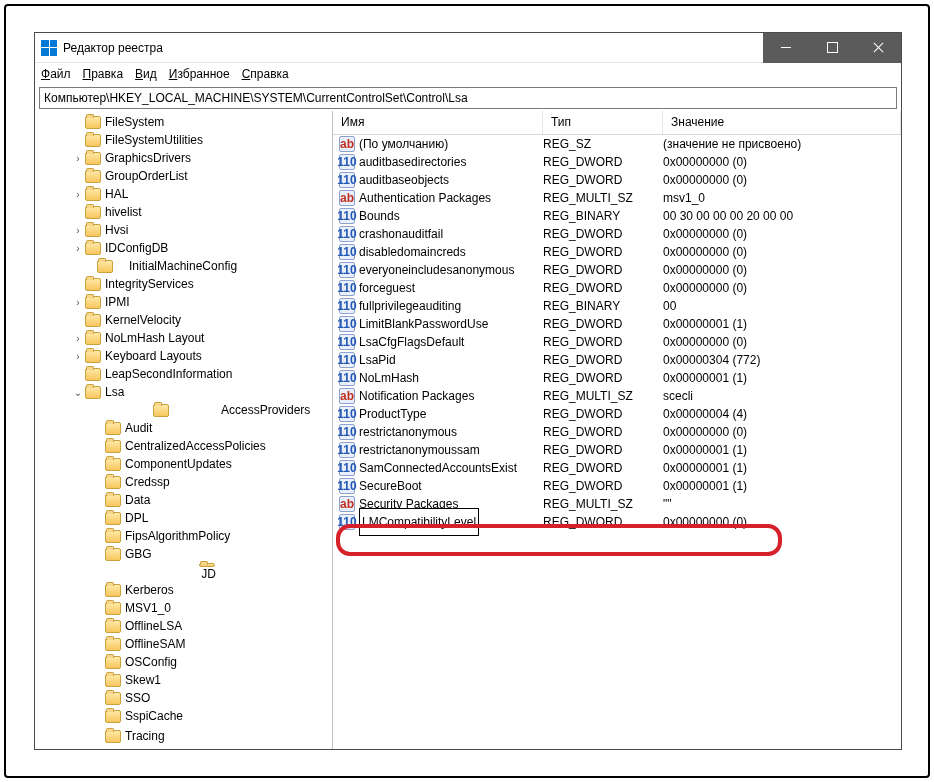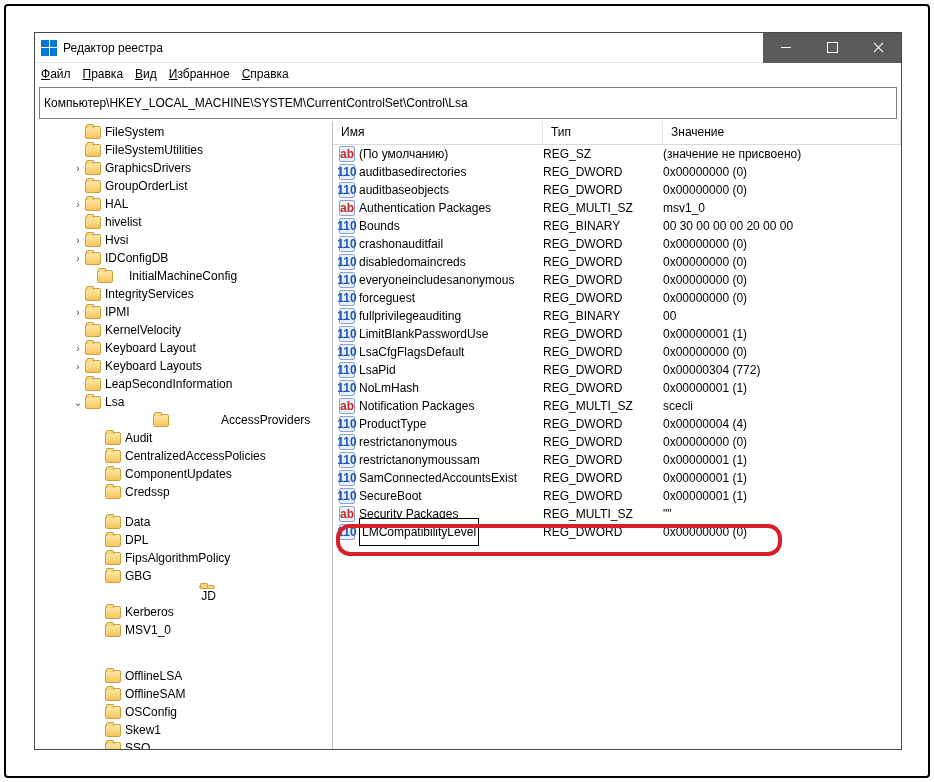--- a/index.html
+++ b/index.html
@@ -18,21 +18,21 @@
 .window-controls .max::before{content:"";display:block;width:9px;height:9px;border:1px solid #fff;}
 .window-controls .close{position:relative;}
 .window-controls .close::before,.window-controls .close::after{content:"";position:absolute;width:13px;height:1px;background:#fff;}
 .window-controls .close::before{transform:rotate(45deg);}
 .window-controls .close::after{transform:rotate(-45deg);}
 
 .menubar { height:22px; display:flex; align-items:center; padding-left:6px; gap:12px; }
 .menubar span { text-decoration:underline; text-decoration-color:transparent; }
 .menubar span::first-letter{ text-decoration:underline; }
 
-.addressbar { height:32px; border:1px solid #7a7a7a; margin:2px 4px; padding:2px 4px; display:flex; align-items:center; background:#fff; }
+.addressbar { height:22px; border:1px solid #7a7a7a; margin:2px 4px; padding:2px 4px; display:flex; align-items:center; background:#fff; }
 
 .main { flex:1; display:flex; overflow:hidden; }
 .tree { width:298px; border-right:1px solid #bfbfbf; overflow-y:auto; overflow-x:auto; padding:2px 0 2px 0;}
 .tree-scroll { padding-left:0; }
 .tree-item { display:flex; align-items:center; height:18px; white-space:nowrap; padding-right:6px;}
 .expander { width:14px; text-align:center; color:#555; font-size:10px; visibility:hidden;}
 .expander.vis{visibility:visible;}
 .folder-icon { width:16px; height:13px; background:linear-gradient(#ffe9a6,#f7c65e); border:1px solid #c9a23e; border-radius:2px; margin-right:4px; position:relative;}
 .folder-icon::before{content:"";position:absolute;top:-3px;left:0;width:6px;height:3px;background:#f7d88a;border:1px solid #c9a23e;border-bottom:none;border-radius:2px 2px 0 0;}
 .tree-item.selected { }
@@ -155,21 +155,21 @@
             <span class="tree-label">IPMI</span>
           </div>
           <div class="tree-item" style="padding-left: 36px;">
             <span class="expander"></span>
             <span class="folder-icon"></span>
             <span class="tree-label">KernelVelocity</span>
           </div>
           <div class="tree-item" style="padding-left: 36px;">
             <span class="expander vis">›</span>
             <span class="folder-icon"></span>
-            <span class="tree-label">Keyboard Layout</span>
+            <span class="tree-label">NoLmHash Layout</span>
           </div>
           <div class="tree-item" style="padding-left: 36px;">
             <span class="expander vis">›</span>
             <span class="folder-icon"></span>
             <span class="tree-label">Keyboard Layouts</span>
           </div>
           <div class="tree-item" style="padding-left: 36px;">
             <span class="expander"></span>
             <span class="folder-icon"></span>
             <span class="tree-label">LeapSecondInformation</span>
@@ -197,21 +197,21 @@
           <div class="tree-item" style="padding-left: 56px;">
             <span class="expander"></span>
             <span class="folder-icon"></span>
             <span class="tree-label">ComponentUpdates</span>
           </div>
           <div class="tree-item" style="padding-left: 56px;">
             <span class="expander"></span>
             <span class="folder-icon"></span>
             <span class="tree-label">Credssp</span>
           </div>
-          <div class="tree-item" style="padding-left: 56px; margin-top: 12px;">
+          <div class="tree-item" style="padding-left: 56px;">
             <span class="expander"></span>
             <span class="folder-icon"></span>
             <span class="tree-label">Data</span>
           </div>
           <div class="tree-item" style="padding-left: 56px;">
             <span class="expander"></span>
             <span class="folder-icon"></span>
             <span class="tree-label">DPL</span>
           </div>
           <div class="tree-item" style="padding-left: 56px;">
@@ -232,21 +232,21 @@
           <div class="tree-item" style="padding-left: 56px;">
             <span class="expander"></span>
             <span class="folder-icon"></span>
             <span class="tree-label">Kerberos</span>
           </div>
           <div class="tree-item" style="padding-left: 56px;">
             <span class="expander"></span>
             <span class="folder-icon"></span>
             <span class="tree-label">MSV1_0</span>
           </div>
-          <div class="tree-item" style="padding-left: 56px; margin-top: 28px;">
+          <div class="tree-item" style="padding-left: 56px;">
             <span class="expander"></span>
             <span class="folder-icon"></span>
             <span class="tree-label">OfflineLSA</span>
           </div>
           <div class="tree-item" style="padding-left: 56px;">
             <span class="expander"></span>
             <span class="folder-icon"></span>
             <span class="tree-label">OfflineSAM</span>
           </div>
           <div class="tree-item" style="padding-left: 56px;">

